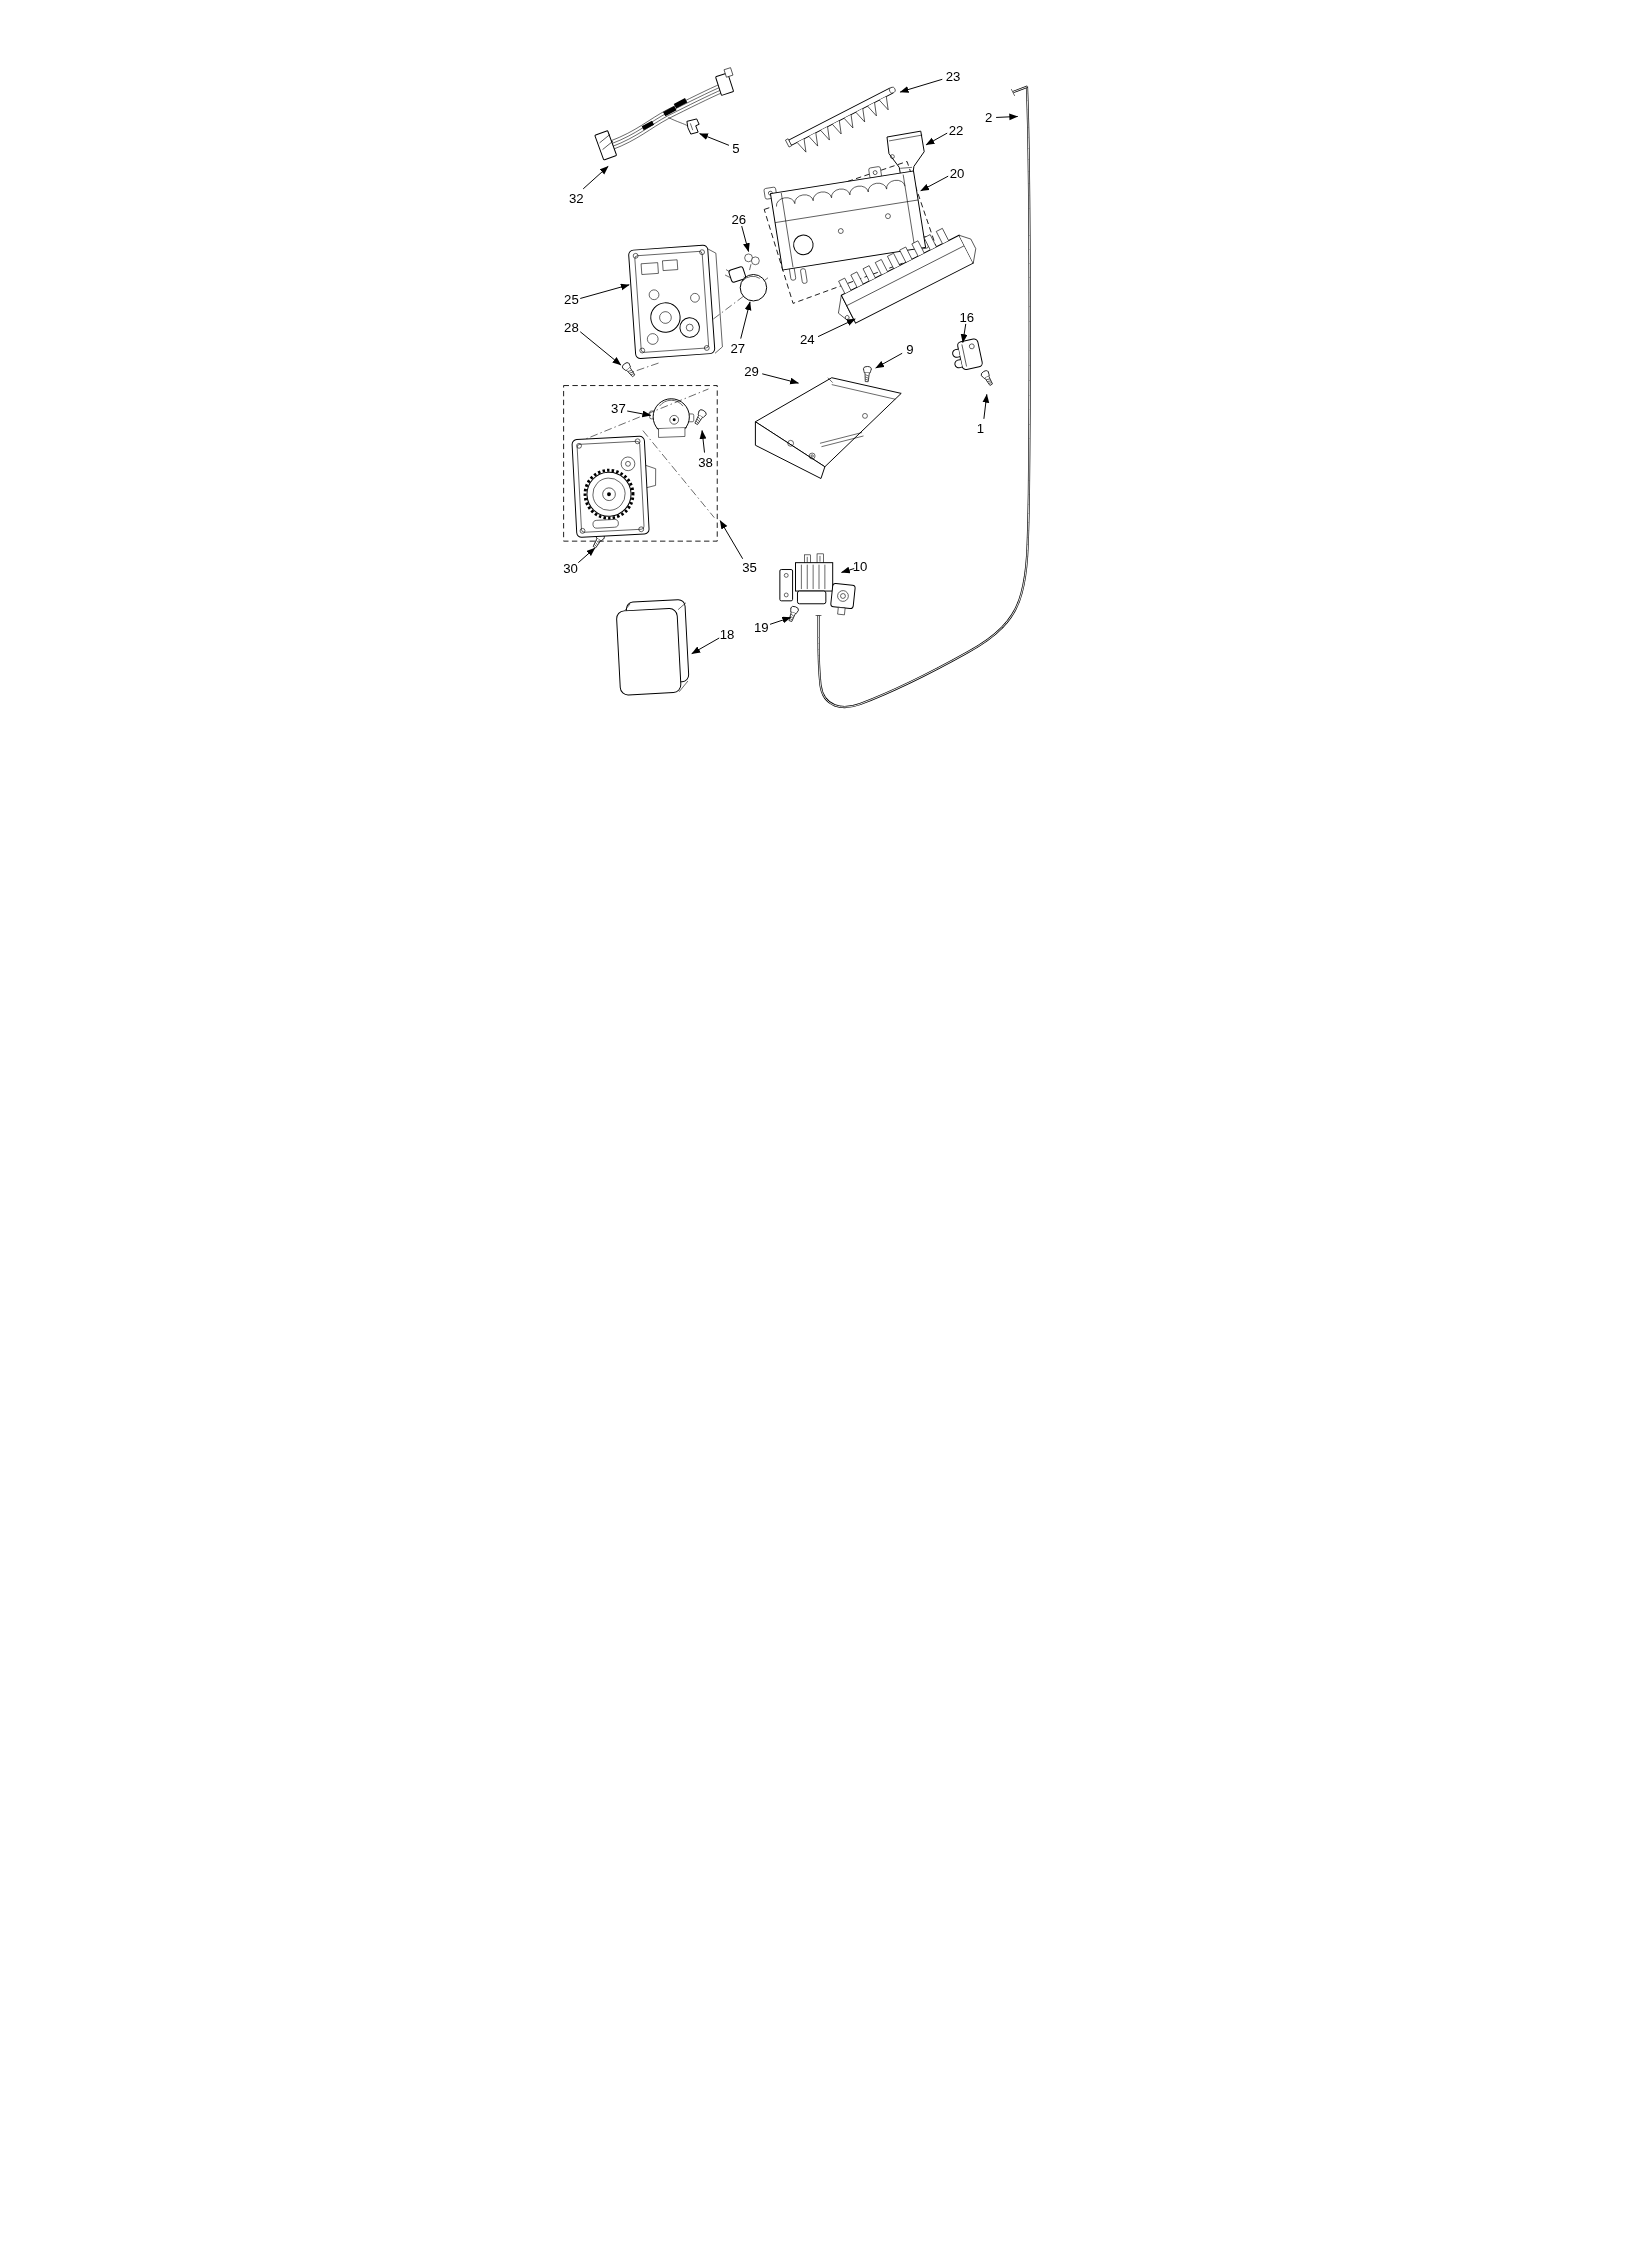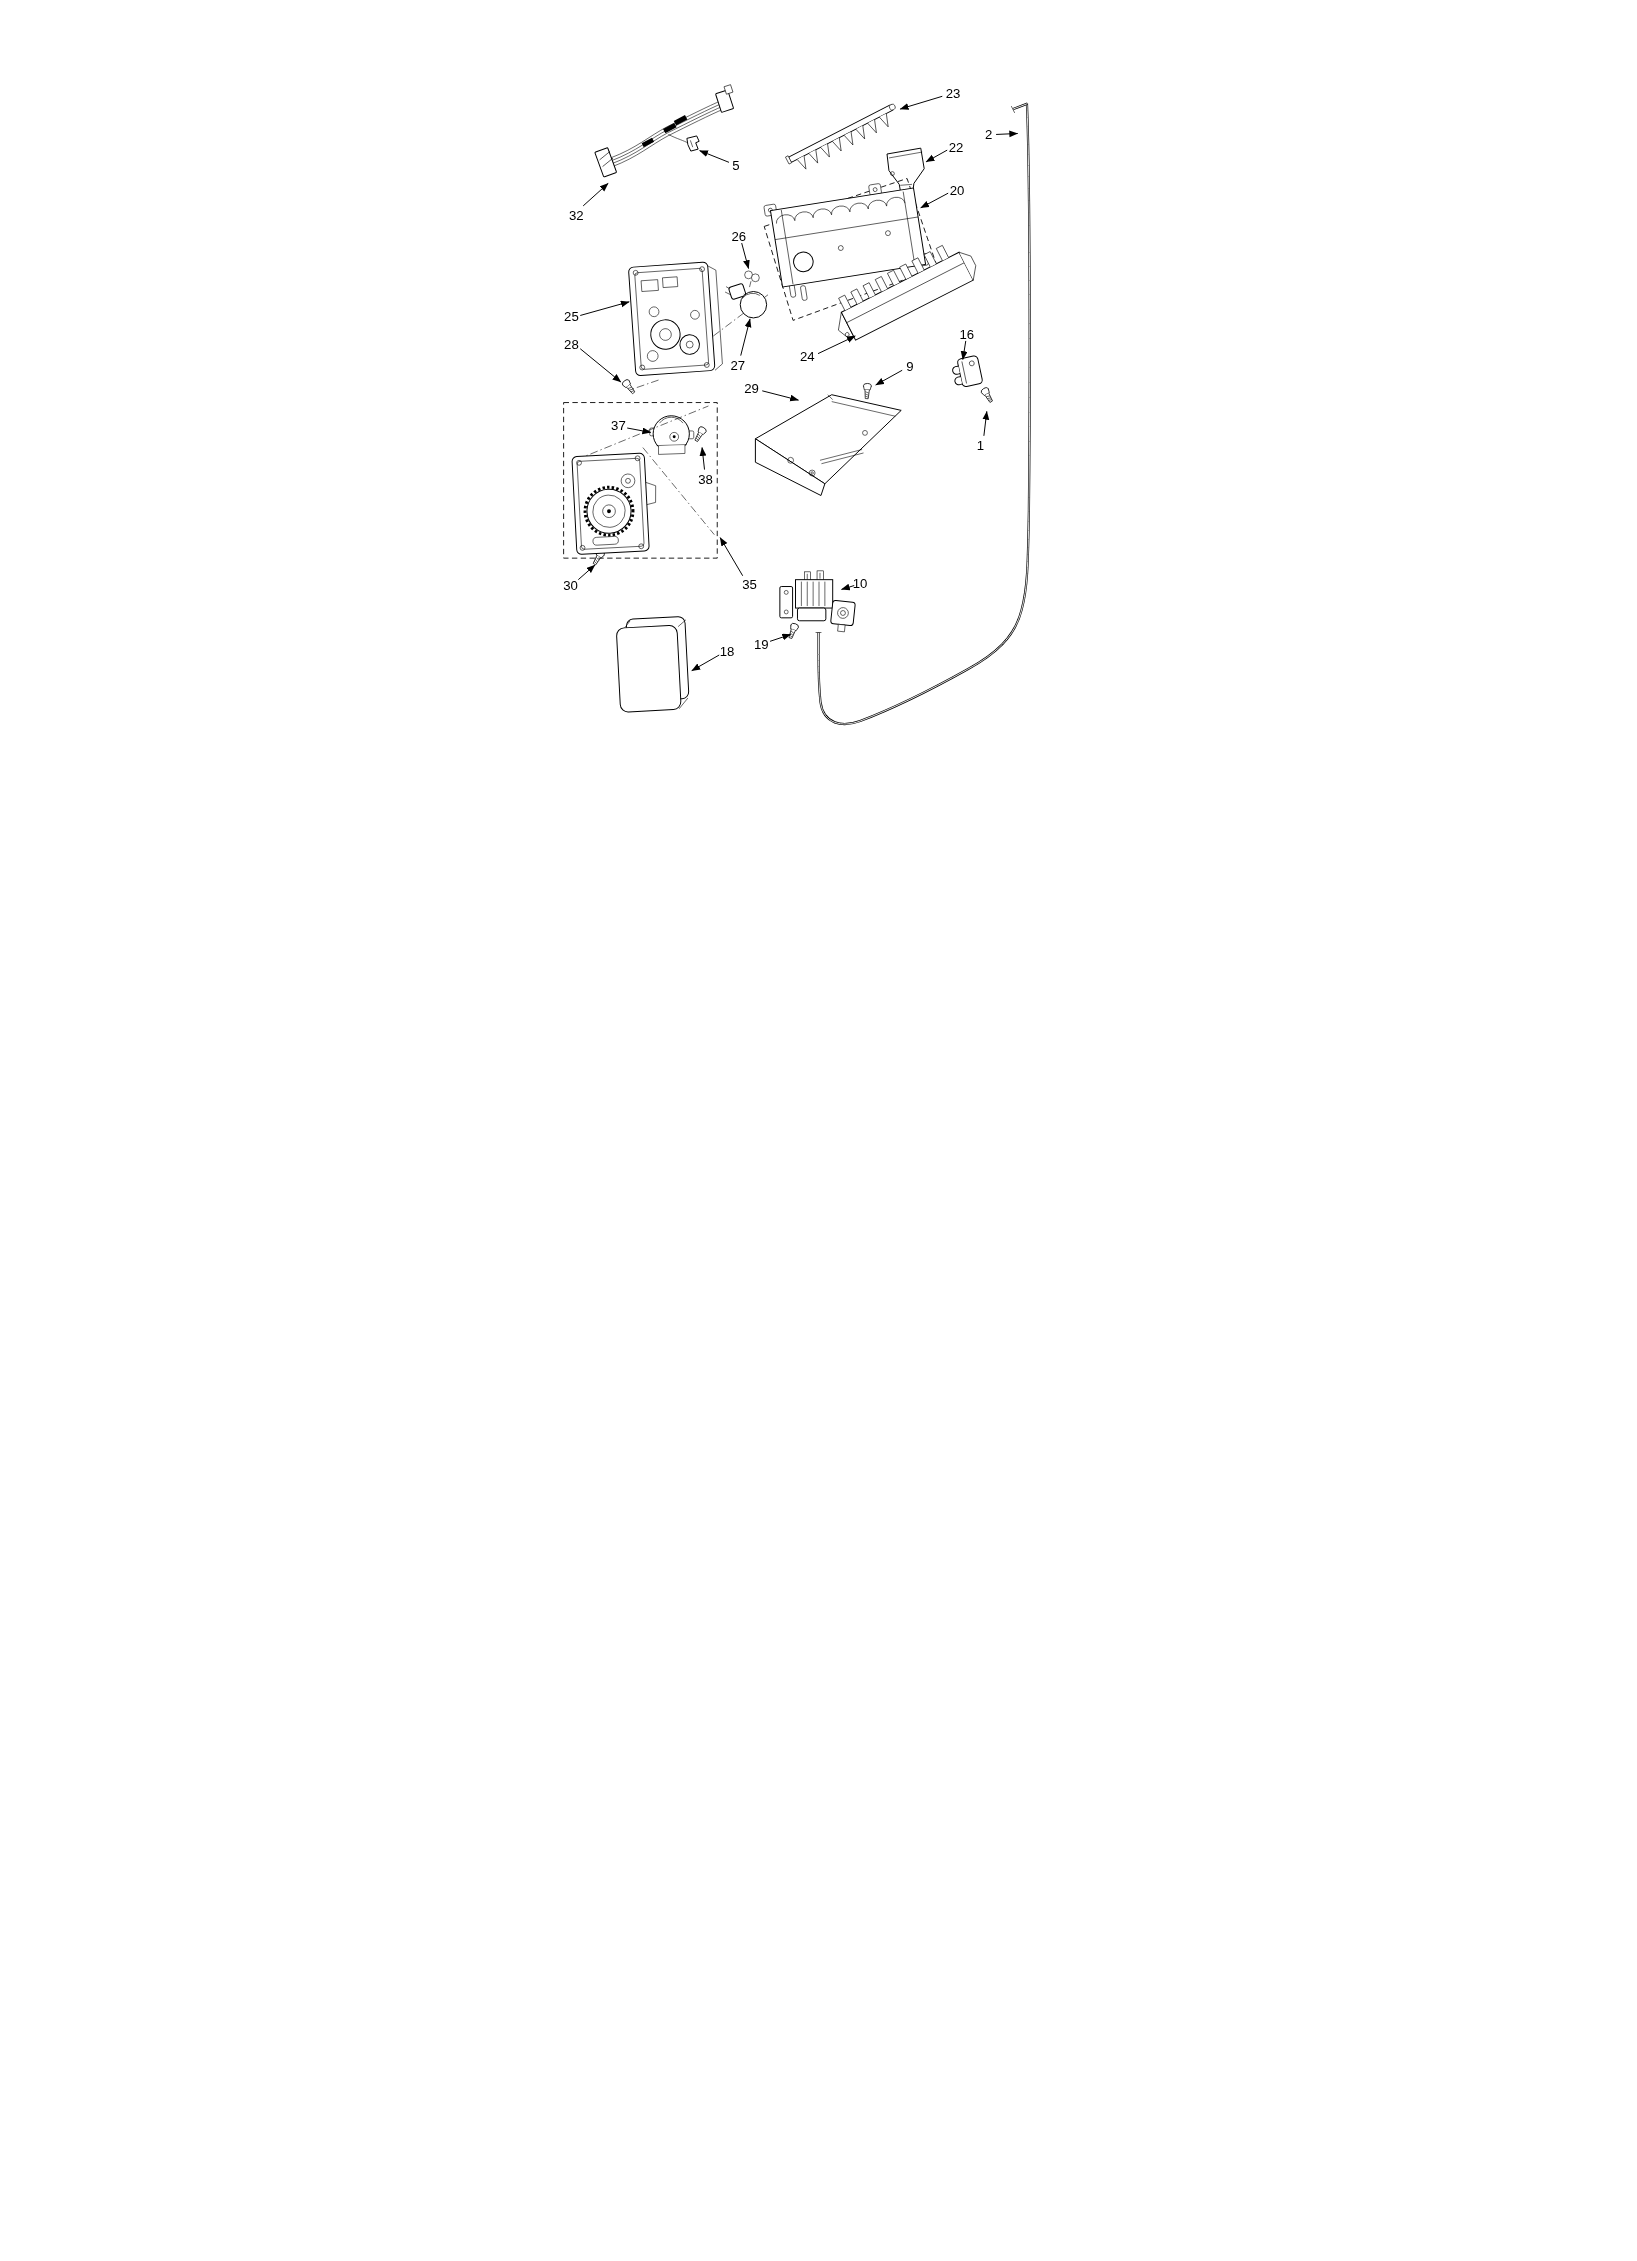--- a/index.html
+++ b/index.html
@@ -1,16 +1,16 @@
 <!DOCTYPE html>
 <html style="font-size:7.8px"><head>
 <meta charset="utf-8">
 <style>
   html,body{margin:0;padding:0;background:#ffffff;}
-  .stage{width:546px;height:754px;margin:17px auto;background:#ffffff;position:relative;}
+  .stage{width:546px;height:754px;margin:0 auto;background:#ffffff;position:relative;}
   svg{display:block;}
   svg text{font-family:"Liberation Sans",sans-serif;font-size:27px;fill:#000;text-anchor:middle;}
   .ln{stroke:#000;stroke-width:2;fill:none;}
   .thin{stroke:#000;stroke-width:1.2;fill:none;}
   .wht{fill:#ffffff;}
   .lead{stroke:#000;stroke-width:2;fill:none;marker-end:url(#arrow);}
   .dash{stroke:#000;stroke-width:1.8;fill:none;stroke-dasharray:11 7;}
   .dashdot{stroke:#000;stroke-width:1.2;fill:none;stroke-dasharray:16 6 3 6;}
   .tube{stroke:#000;stroke-width:4.5;fill:none;}
   .tubein{stroke:#fff;stroke-width:1.8;fill:none;}

